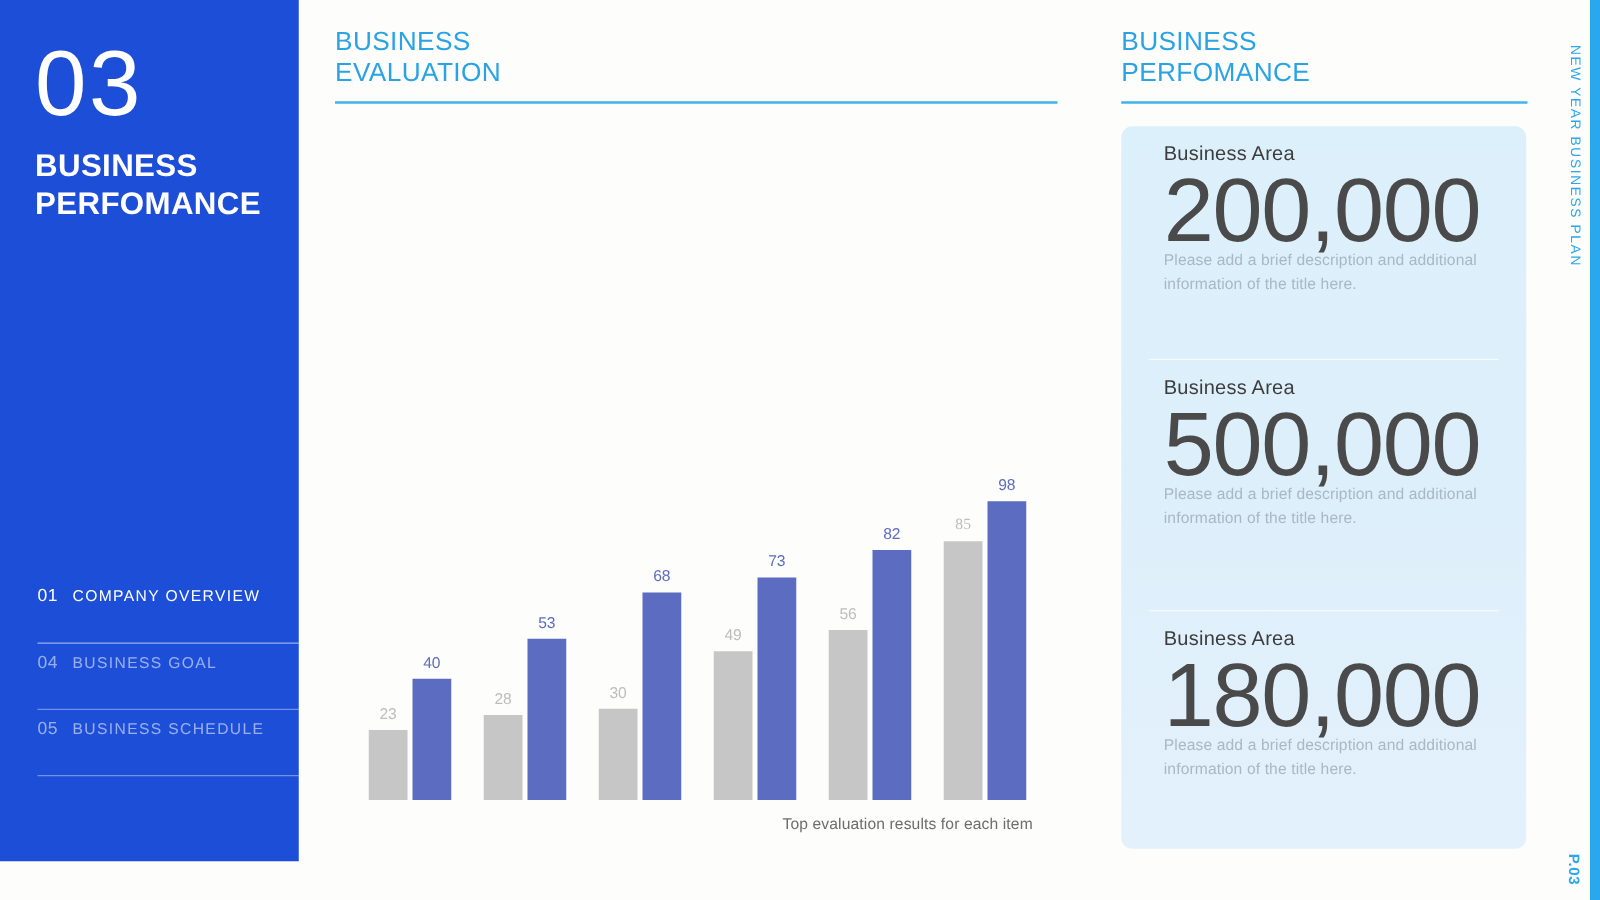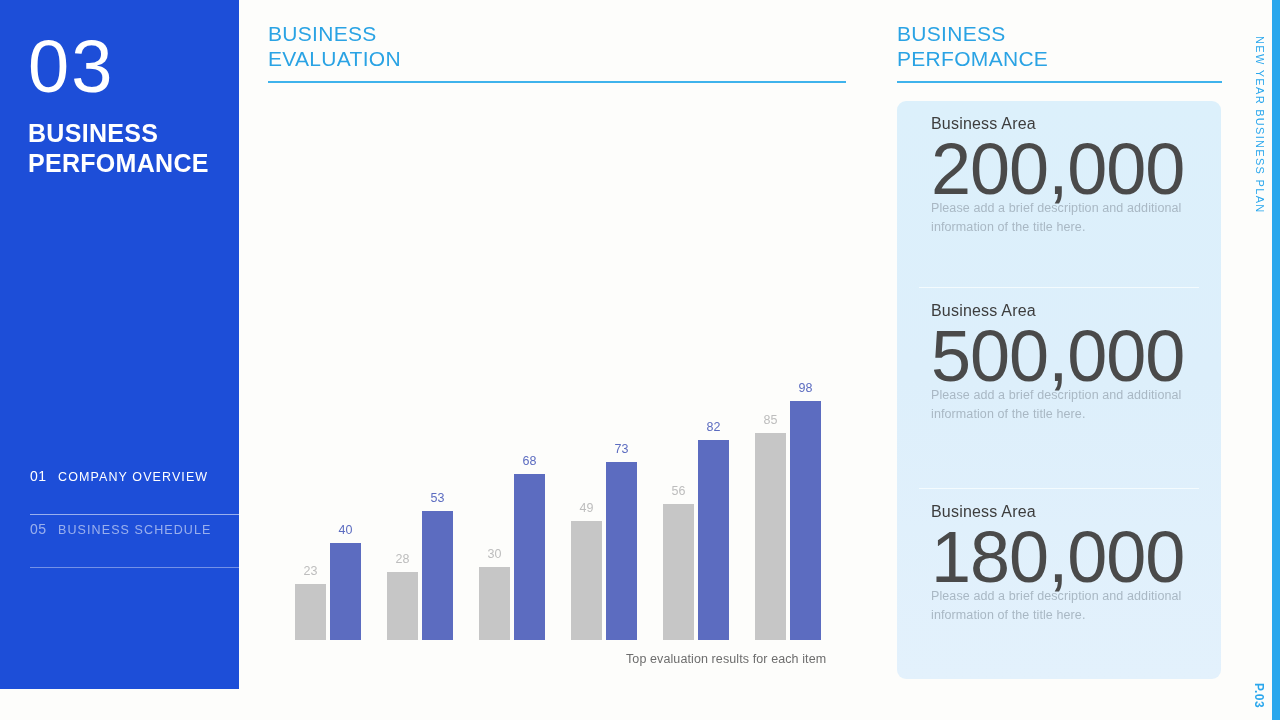--- a/index.html
+++ b/index.html
@@ -120,20 +120,24 @@
   <div id="sidebar-title">
     <div>BUSINESS</div>
     <div>PERFOMANCE</div>
   </div>
   <div id="sidebar-nav">
       <div class="nav-item">
         <span class="nav-num">01</span>
         <span class="nav-label">COMPANY OVERVIEW</span>
       </div>
       <div class="nav-item dim">
+        <span class="nav-num">04</span>
+        <span class="nav-label">BUSINESS GOAL</span>
+      </div>
+      <div class="nav-item dim">
         <span class="nav-num">05</span>
         <span class="nav-label">BUSINESS SCHEDULE</span>
       </div>
     </div>
 </div>
 
 <div id="mid">
   <div class="sec-head">
     <div>BUSINESS</div>
     <div>EVALUATION</div>
@@ -167,21 +171,21 @@
       <div class="bar-val blue" style="bottom: 184px;">73</div>
     </div>
     <div class="bar-group" style="left: 393px;">
       <div class="bar gray" style="height: 136px;"></div>
       <div class="bar-val gray" style="bottom: 142px;">56</div>
       <div class="bar blue" style="height: 200px;"></div>
       <div class="bar-val blue" style="bottom: 206px;">82</div>
     </div>
     <div class="bar-group" style="left: 485px;">
       <div class="bar gray" style="height: 207px;"></div>
-      <div class="bar-val gray" style="bottom: 213px;">85</div>
+      <div class="bar-val gray" style="bottom: 213px; font-family: Liberation Serif, serif;">85</div>
       <div class="bar blue" style="height: 239px;"></div>
       <div class="bar-val blue" style="bottom: 245px;">98</div>
     </div>
   </div>
 <div id="chart-caption">Top evaluation results for each item</div>
 
 <div id="right">
   <div class="sec-head">
     <div>BUSINESS</div>
     <div>PERFOMANCE</div>

